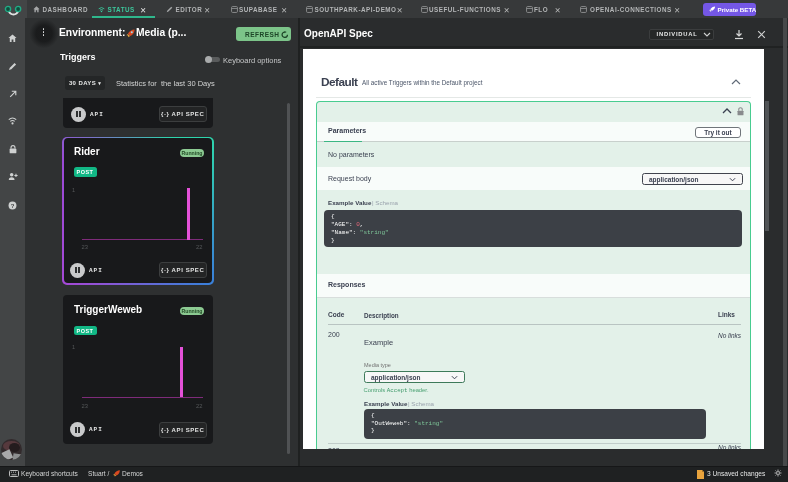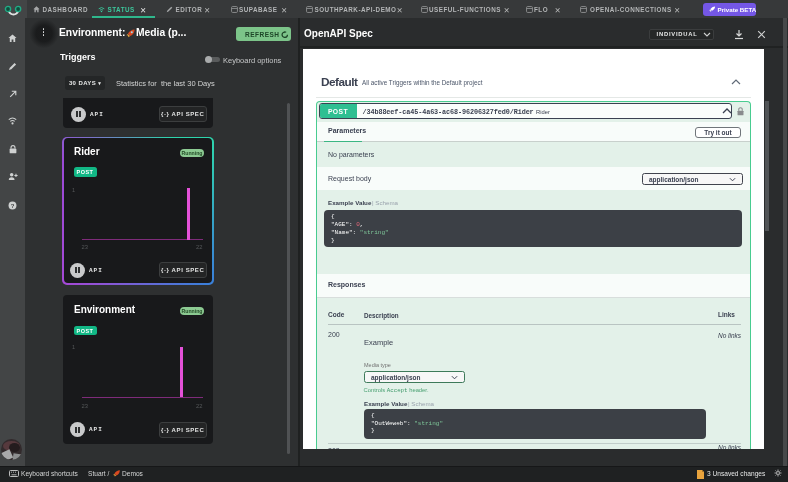--- a/index.html
+++ b/index.html
@@ -168,21 +168,21 @@
   <div class="abs" style="left:19.5px;top:102px;width:121.5px;height:1.2px;background:#7e2b7a;"></div>
   <div class="abs" style="left:125px;top:51px;width:3px;height:52px;background:#e451d9;"></div>
   <div class="axlbl" style="left:19.5px;top:107px;">23</div>
   <div class="axlbl" style="left:134px;top:107px;">22</div>
   <div class="pausebtn" style="left:8px;top:126px;"></div>
   <div class="apitxt" style="left:27px;top:130px;">API</div>
   <div class="specbtn" style="left:97px;top:125.5px;">{-} API SPEC</div>
 </div>
 
 <div class="abs" style="left:63px;top:295px;width:149.5px;height:148.5px;background:#18191b;border-radius:4px;">
-  <div class="abs" style="left:11px;top:9px;font-size:10px;font-weight:bold;color:#fff;">Environment</div>
+  <div class="abs" style="left:11px;top:9px;font-size:10px;font-weight:bold;color:#fff;">TriggerWeweb</div>
   <div class="runpill" style="left:117px;top:12px;">Running</div>
   <div class="postbadge" style="left:10.5px;top:30.5px;">POST</div>
   <div class="abs" style="left:9px;top:49px;font-size:5.5px;color:#55585a;">1</div>
   <div class="abs" style="left:18.5px;top:102px;width:121.5px;height:1.2px;background:#7e2b7a;"></div>
   <div class="abs" style="left:116.5px;top:52px;width:3px;height:50px;background:#e451d9;"></div>
   <div class="axlbl" style="left:18.5px;top:108px;">23</div>
   <div class="axlbl" style="left:133px;top:108px;">22</div>
   <div class="pausebtn" style="left:7px;top:127px;"></div>
   <div class="apitxt" style="left:26px;top:131px;">API</div>
   <div class="specbtn" style="left:96px;top:126.5px;">{-} API SPEC</div>
@@ -208,25 +208,20 @@
 <div class="abs" style="left:303px;top:49px;width:460.5px;height:399.5px;background:#ffffff;overflow:hidden;">
   <div class="abs" style="left:18px;top:25.5px;font-size:11.8px;letter-spacing:-0.5px;font-weight:bold;color:#3b4151;">Default</div>
   <div class="abs" style="left:59px;top:29.5px;font-size:6.3px;color:#4a5568;">All active Triggers within the Default project</div>
   <svg class="abs" style="left:428px;top:30px;" width="10" height="6" viewBox="0 0 10 6">
       <path d="M1 5 L5 1 L9 5" stroke="#606a77" stroke-width="1.2" fill="none"></path>
     </svg>
   <div class="abs" style="left:13px;top:48px;width:434.5px;height:1px;background:#e4e8e6;"></div>
 
   <div class="abs" style="left:13px;top:51.5px;width:434.5px;height:348px;background:#e3f1e9;border:1px solid #49cc90;border-radius:4px 4px 0 0;border-bottom:none;overflow:hidden;">
 
-    <div class="abs" style="left:1.5px;top:1px;width:413px;height:16px;background:#fafdfb;border:1.2px solid #3b4151;border-radius:3px;overflow:hidden;">
-      <div class="abs" style="left:0;top:0;width:37px;height:16px;background:#2fbf92;color:#fff;font-weight:bold;font-size:6.8px;text-align:center;line-height:15px;letter-spacing:.4px;">POST</div>
-      <div class="abs mono" style="left:43px;top:4px;font-size:6.8px;font-weight:bold;color:#3b4151;letter-spacing:-0.1px;">/34b88eef-ca45-4a63-ac68-96206327fed0/Rider</div>
-      <div class="abs" style="left:216.5px;top:5px;font-size:5.8px;color:#3b4151;">Rider</div>
-    </div>
     <svg class="abs" style="left:405px;top:6.5px;" width="10" height="6" viewBox="0 0 10 6">
         <path d="M1 5 L5 1 L9 5" stroke="#3b4151" stroke-width="1.3" fill="none"></path>
       </svg>
     <svg class="abs" style="left:420px;top:5px;" width="7" height="9" viewBox="0 0 8 10">
         <rect x="0.6" y="4" width="6.8" height="5.4" rx="0.8" fill="#888a8c"></rect>
         <path d="M2 4 V2.6 a2 2 0 0 1 4 0 V4" stroke="#888a8c" stroke-width="1.2" fill="none"></path>
       </svg>
 
     <div class="abs" style="left:0;top:20.5px;width:434.5px;height:19.5px;background:rgba(255,255,255,.75);border-bottom:1px solid rgba(90,105,100,.3);"></div>
     <div class="abs" style="left:11px;top:25px;font-size:7px;font-weight:bold;color:#3b4151;">Parameters</div>

